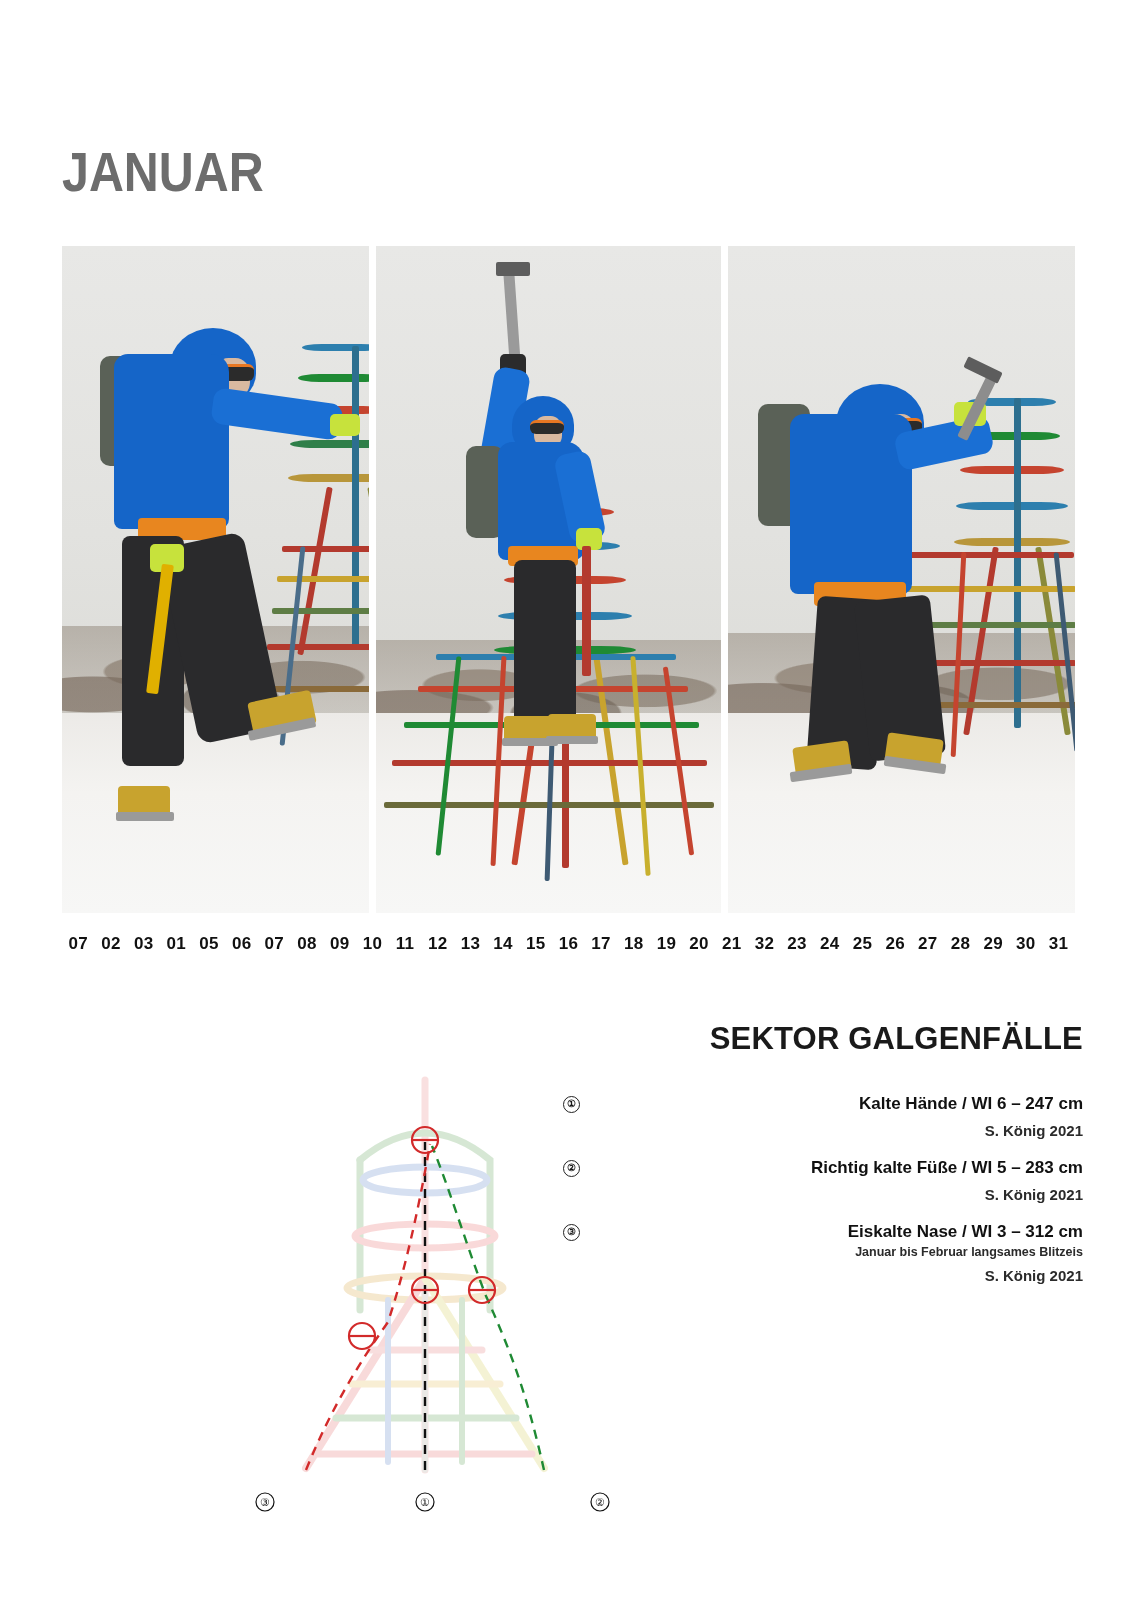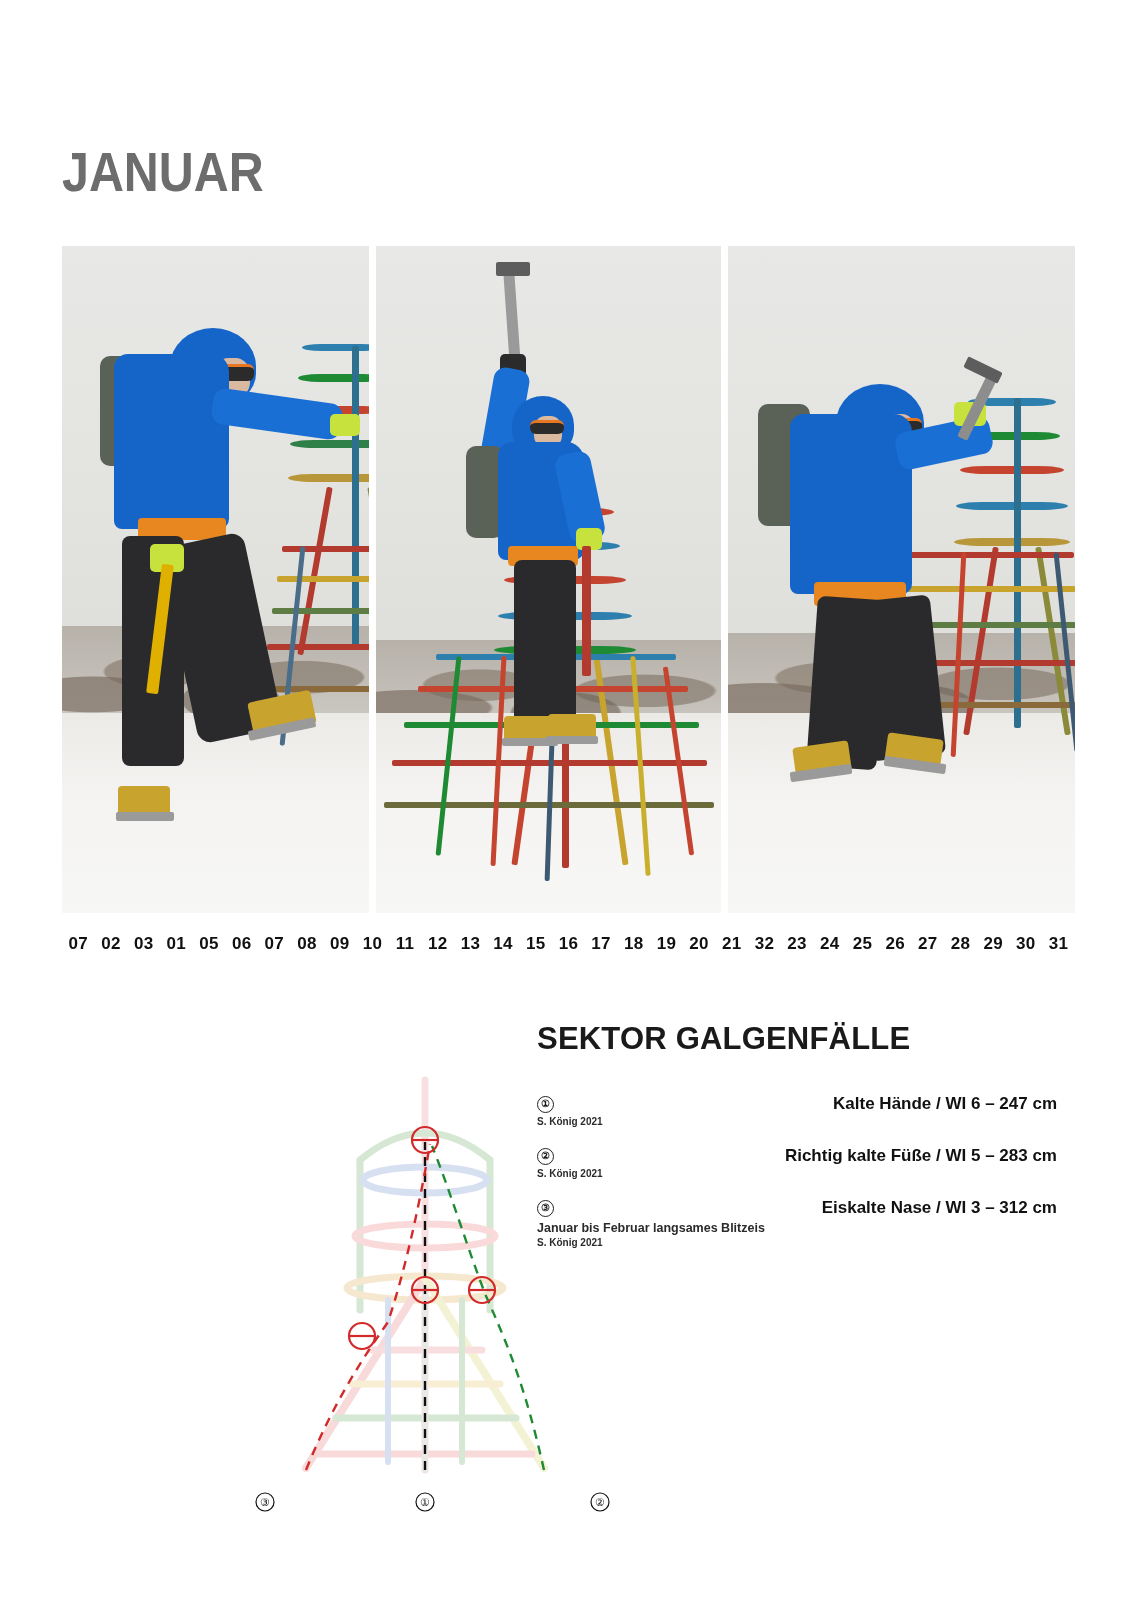--- a/index.html
+++ b/index.html
@@ -82,21 +82,21 @@
     font-size:17px; font-weight:bold;
     font-family:"Liberation Sans Narrow","Liberation Sans", sans-serif;
     color:#111; letter-spacing:0.3px;
   }
 
   
   .topo { position:absolute; left:210px; top:1050px; width:430px; height:480px; }
   .topo svg { display:block; }
 
   
-  .sector-block { position:absolute; right:80px; top:1022px; width:520px; text-align:left; }
+  .sector-block { position:absolute; right:54px; top:1022px; width:520px; text-align:right; }
   .sector-title {
     font-size:31px; font-weight:bold; color:#1a1a1a;
     font-family:"Liberation Sans Narrow","Liberation Sans", sans-serif;
     letter-spacing:0.2px; line-height:1.1;
   }
   .sector-sub {
     margin-top:6px;
     font-size:20px; font-weight:bold; color:#8a8a8a;
     font-family:"Liberation Sans Narrow","Liberation Sans", sans-serif;
     letter-spacing:0.4px;
@@ -114,21 +114,21 @@
   }
   .route-name {
     font-size:17px; font-weight:bold; color:#111;
     font-family:"Liberation Sans Narrow","Liberation Sans", sans-serif;
   }
   .route-note {
     font-size:12.5px; font-weight:bold; color:#2b2b2b; margin-top:3px;
     font-family:"Liberation Sans Narrow","Liberation Sans", sans-serif;
   }
   .route-author {
-    font-size:10px; font-weight:bold; color:#2b2b2b; margin-top:2px;
+    font-size:15px; font-weight:bold; color:#2b2b2b; margin-top:8px;
     font-family:"Liberation Sans Narrow","Liberation Sans", sans-serif;
   }
   .num-left { margin-right:auto; }
 </style>
 </head>
 <body>
 
 <div class="page">
 
   <div class="month-title">JANUAR</div>

